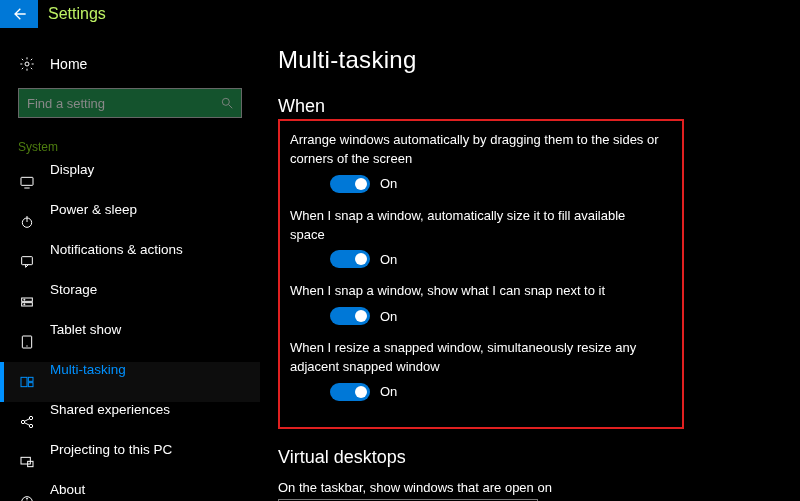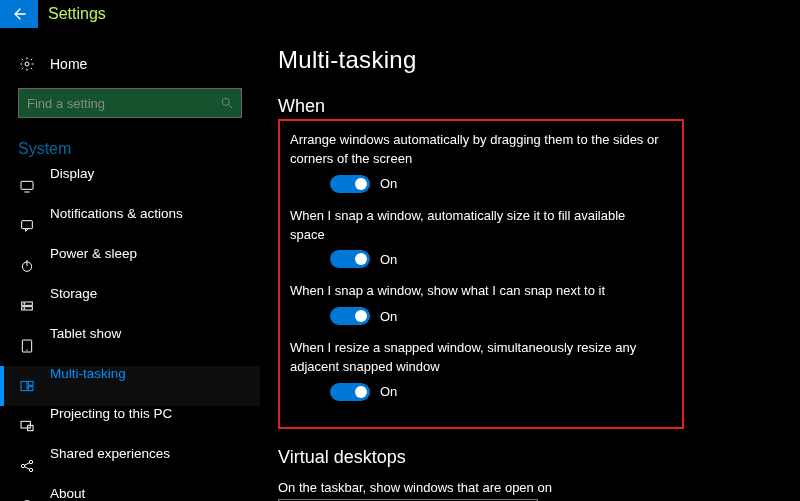--- a/index.html
+++ b/index.html
@@ -61,22 +61,22 @@
   }
   .search-input::placeholder { color: #888; }
   .search-icon {
     position: absolute;
     right: 8px; top: 50%; transform: translateY(-50%);
     width: 14px; height: 14px;
   }
   .search-icon svg { stroke:#888; fill:none; stroke-width:1.5; }
   .group-label {
     padding: 8px 18px 8px 18px;
-    color: #0369a1;
-    font-size: 16px;
+    color: #4d7c0f;
+    font-size: 12px;
   }
   .nav-item {
     display: flex; 
     height: 40px;
     padding: 0 18px;
     cursor: pointer;
     color: #fff;
     font-size: 13.5px;
   }
   .nav-item .icon { width: 18px; margin-right: 14px; display:flex; align-items:center; justify-content:center;}
@@ -198,34 +198,34 @@
           <svg viewBox="0 0 24 24">
             <rect x="3" y="5" width="18" height="12" rx="1"></rect>
             <line x1="8" y1="21" x2="16" y2="21"></line>
           </svg>
         </span>
       <span>Display</span>
     </div>
     <div class="nav-item">
       <span class="icon">
           <svg viewBox="0 0 24 24">
+            <circle cx="12" cy="13" r="7"></circle>
+            <line x1="12" y1="3" x2="12" y2="12"></line>
+          </svg>
+        </span>
+      <span>Power &amp; sleep</span>
+    </div>
+    <div class="nav-item">
+      <span class="icon">
+          <svg viewBox="0 0 24 24">
             <rect x="4" y="4" width="16" height="12" rx="1"></rect>
             <path d="M10 16 L10 20 L14 16"></path>
           </svg>
         </span>
       <span>Notifications &amp; actions</span>
-    </div>
-    <div class="nav-item">
-      <span class="icon">
-          <svg viewBox="0 0 24 24">
-            <circle cx="12" cy="13" r="7"></circle>
-            <line x1="12" y1="3" x2="12" y2="12"></line>
-          </svg>
-        </span>
-      <span>Power &amp; sleep</span>
     </div>
     <div class="nav-item">
       <span class="icon">
           <svg viewBox="0 0 24 24">
             <rect x="4" y="6" width="16" height="5"></rect>
             <rect x="4" y="13" width="16" height="5"></rect>
             <circle cx="8" cy="8.5" r="0.8" fill="#fff"></circle>
             <circle cx="8" cy="15.5" r="0.8" fill="#fff"></circle>
           </svg>
         </span>
@@ -242,41 +242,41 @@
     </div>
     <div class="nav-item active">
       <span class="icon">
           <svg viewBox="0 0 24 24">
             <rect x="3" y="5" width="9" height="14"></rect>
             <rect x="14" y="5" width="7" height="6"></rect>
             <rect x="14" y="13" width="7" height="6"></rect>
           </svg>
         </span>
       <span>Multi-tasking</span>
-    </div>
-    <div class="nav-item">
-      <span class="icon">
-          <svg viewBox="0 0 24 24">
-            <rect x="3" y="5" width="14" height="10"></rect>
-            <rect x="13" y="11" width="8" height="8"></rect>
-          </svg>
-        </span>
-      <span>Projecting to this PC</span>
     </div>
     <div class="nav-item">
       <span class="icon">
           <svg viewBox="0 0 24 24">
             <circle cx="6" cy="12" r="2.5"></circle>
             <circle cx="18" cy="6" r="2.5"></circle>
             <circle cx="18" cy="18" r="2.5"></circle>
             <line x1="8" y1="11" x2="16" y2="7"></line>
             <line x1="8" y1="13" x2="16" y2="17"></line>
           </svg>
         </span>
       <span>Shared experiences</span>
+    </div>
+    <div class="nav-item">
+      <span class="icon">
+          <svg viewBox="0 0 24 24">
+            <rect x="3" y="5" width="14" height="10"></rect>
+            <rect x="13" y="11" width="8" height="8"></rect>
+          </svg>
+        </span>
+      <span>Projecting to this PC</span>
     </div>
     <div class="nav-item">
       <span class="icon">
           <svg viewBox="0 0 24 24">
             <circle cx="12" cy="12" r="8"></circle>
             <line x1="12" y1="10" x2="12" y2="17"></line>
             <circle cx="12" cy="7" r="0.8" fill="#fff"></circle>
           </svg>
         </span>
       <span>About</span>

